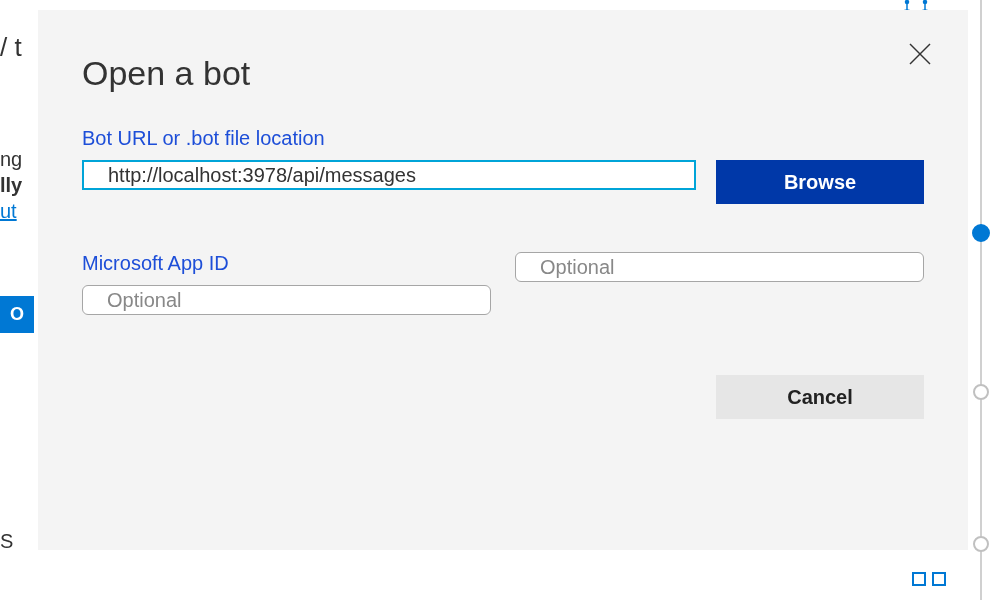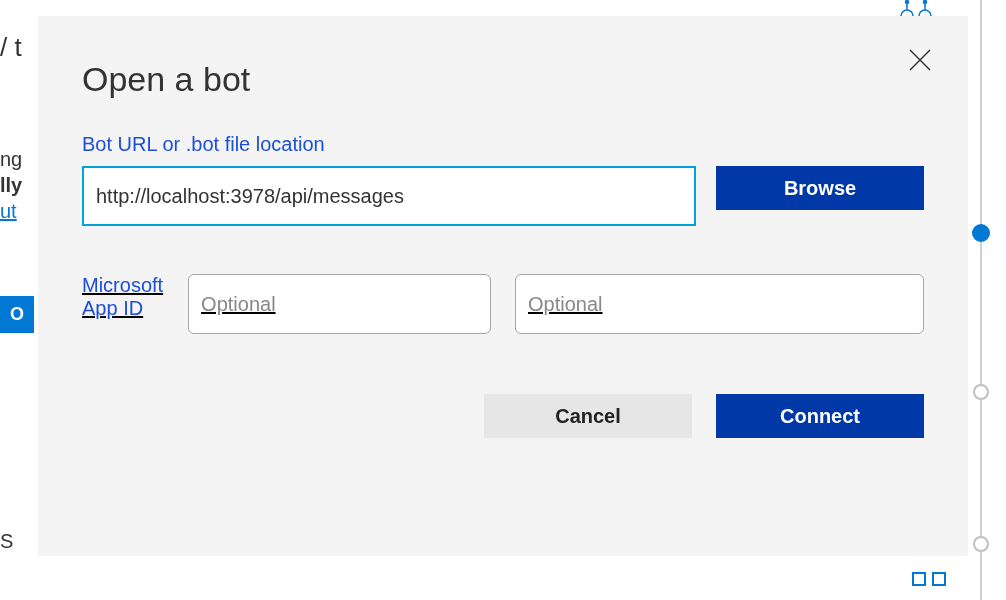--- a/index.html
+++ b/index.html
@@ -68,21 +68,21 @@
       gap: 6px;
     }
     .bottom-squares div {
       width: 14px; height: 14px;
       border: 2px solid #0078d4;
     }
     
     .dialog {
       position: absolute;
       left: 38px;
-      top: 16px;
+      top: 10px;
       width: 930px;
       height: 540px;
       background: #f4f4f4;
       box-shadow: 0 0 0 rgba(0,0,0,0);
       padding: 44px;
     }
     .close-btn {
       position: absolute;
       top: 28px;
       right: 32px;
@@ -104,26 +104,26 @@
       font-weight: 300;
       color: #1d4ed8;
       margin-bottom: 10px;
     }
     .url-row {
       display: flex;
       gap: 20px;
       margin-bottom: 48px;
     }
     .text-input {
-      height: 60px;
+      height: 30px;
       border: 1px solid #a6a6a6;
       background: #fff;
       font-size: 20px;
       font-weight: 300;
-      padding: 0 12px;
+      padding: 0 24px;
       font-family: inherit;
       color: #333;
     }
     .text-input::placeholder { color: #888; font-weight: 300; }
     .url-input {
       flex: 1;
       border: 2px solid #00a4d8;
       outline: none;
     }
     .btn-primary {
@@ -136,21 +136,21 @@
       padding: 0 24px;
       cursor: pointer;
       font-family: inherit;
       min-width: 208px;
     }
     .two-col {
       display: flex;
       gap: 24px;
       margin-bottom: 60px;
     }
-    .col { flex: 1; display: flex; flex-direction: row; text-decoration: underline; }
+    .col { flex: 1; display: flex; flex-direction: column; }
     .col .text-input { width: 100%; border-radius: 6px; }
     .button-row {
       display: flex;
       gap: 24px;
       justify-content: flex-end;
     }
     .btn-secondary {
       height: 44px;
       background: #e6e6e6;
       color: #222;
@@ -217,16 +217,15 @@
       <div class="field-label">Microsoft App ID</div>
       <input type="text" class="text-input" placeholder="Optional" style="">
     </div>
     <div class="col">
       <input type="password" class="text-input" placeholder="Optional" style="">
     </div>
   </div>
 
   <div class="button-row">
     <button class="btn-secondary">Cancel</button>
-    <button class="btn-primary">Connect</button>
   </div>
 
 </div>
 
 </body></html>

